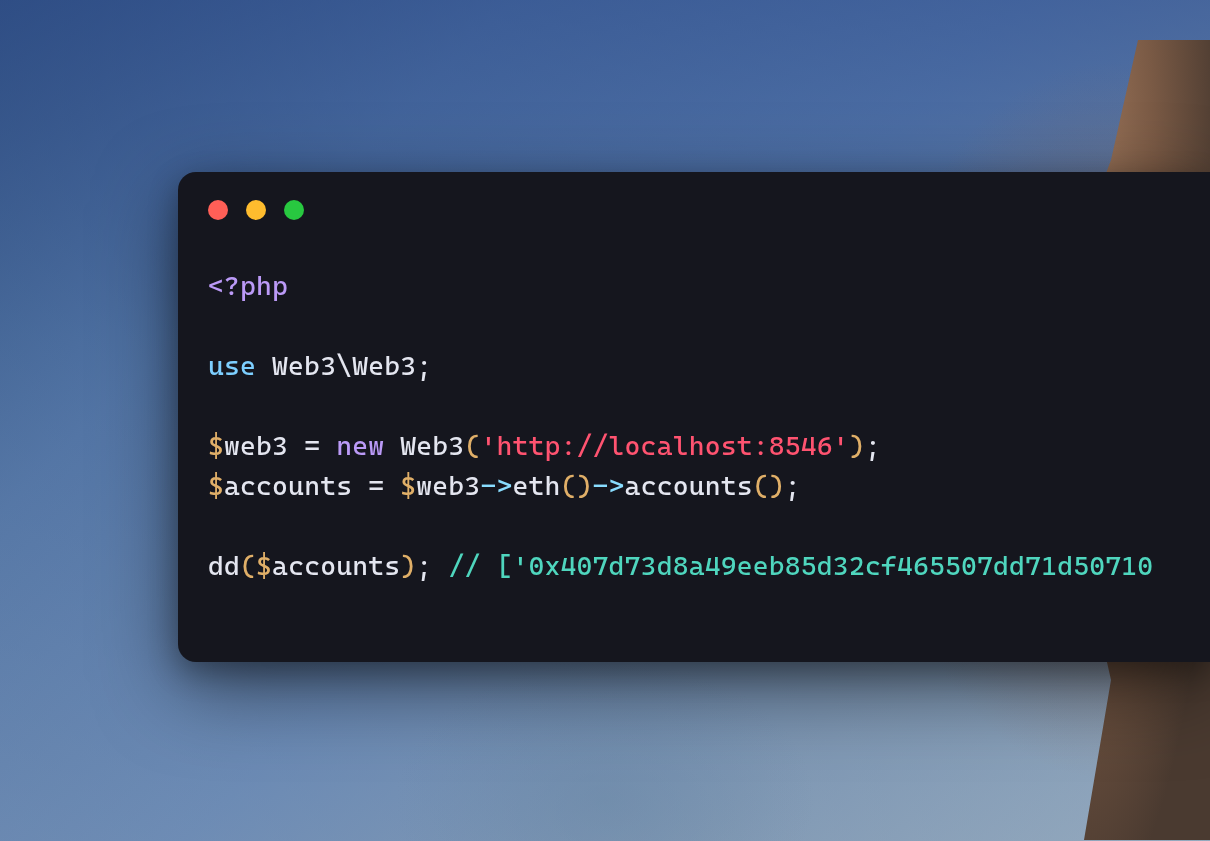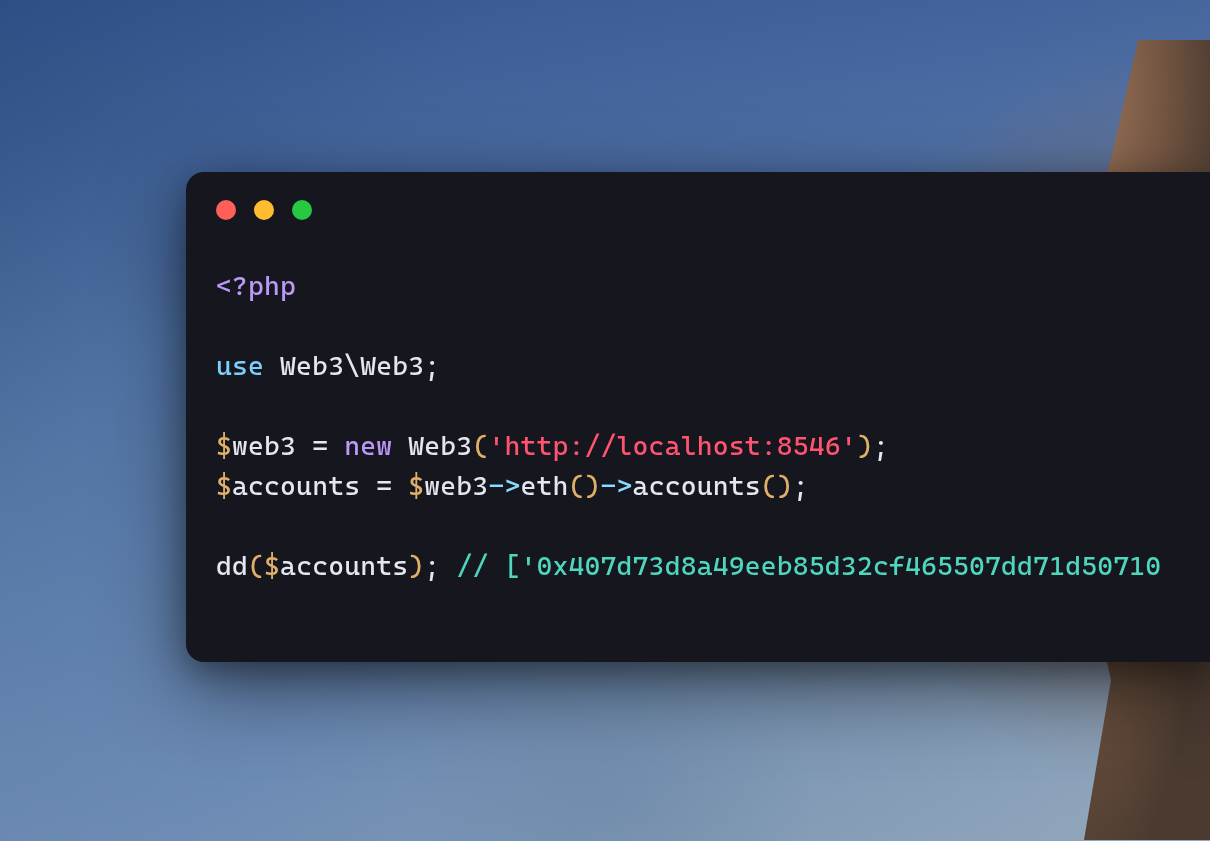--- a/index.html
+++ b/index.html
@@ -30,21 +30,21 @@
       width: 180px;
       height: 800px;
       background:
         radial-gradient(ellipse at 30% 20%, #a0785c 0%, #7a5a45 40%, #4a3a30 80%),
         linear-gradient(200deg, #8a6a50 0%, #5a4538 50%, #3a2f28 100%);
       clip-path: polygon(60% 0%, 100% 0%, 100% 100%, 30% 100%, 45% 80%, 25% 60%, 40% 45%, 20% 30%, 45% 15%);
       filter: blur(0.5px);
     }
     .code-window {
       position: absolute;
-      left: 186px;
+      left: 178px;
       top: 172px;
       right: 0;
       height: 490px;
       background: #15161e;
       border-radius: 18px 0 0 18px;
       box-shadow: 0 25px 80px rgba(0,0,0,0.5), 0 10px 30px rgba(0,0,0,0.3);
       padding: 28px 30px 30px 30px;
       overflow: hidden;
     }
     .traffic-lights {

